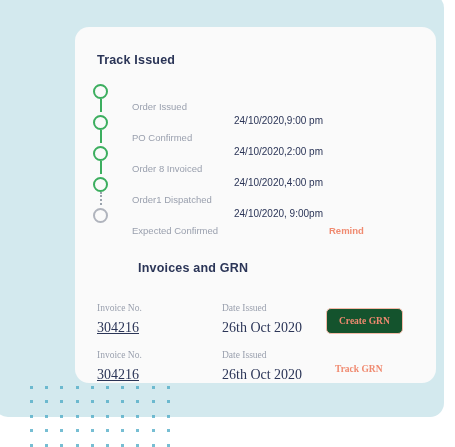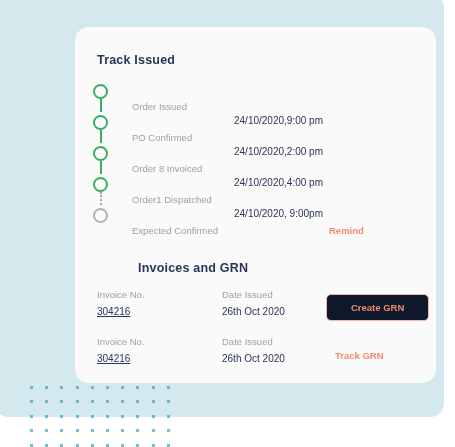--- a/index.html
+++ b/index.html
@@ -132,55 +132,56 @@
     color: #f08a70;
     white-space: nowrap;
     cursor: pointer;
     margin-top: 16px;
   }
 
   
   #invoice-list {
     position: absolute;
     left: 22px;
-    top: 262px;
+    top: 276px;
     width: 320px;
+    font-family: Liberation Serif, serif;
   }
   .inv-row {
     position: relative;
     height: 47px;
   }
   .inv-col-head {
     position: absolute;
     top: 0;
     font-size: 9.5px;
     color: #9aa0ae;
     white-space: nowrap;
   }
   .inv-col-val {
     position: absolute;
     top: 17px;
-    font-size: 10px;
+    font-size: 14px;
     color: #2b3557;
     white-space: nowrap;
   }
   .col-invoice { left: 0; }
   .col-date    { left: 125px; }
   .inv-number  { text-decoration: underline; cursor: pointer; }
 
   .inv-btn {
     position: absolute;
     left: 229px;
     top: 5px;
-    padding: 7px 24px;
+    padding: 7px 12px;
     box-sizing: border-box;
     font-size: 9.5px;
     font-weight: bold;
     color: #f08a70;
-    background: #0f172a;
+    background: #14532d;
     border: 1px solid #f5b9a8;
     border-radius: 5px;
     cursor: pointer;
     white-space: nowrap;
   }
   .inv-link {
     position: absolute;
     left: 238px;
     top: 14px;
     font-size: 9.5px;

